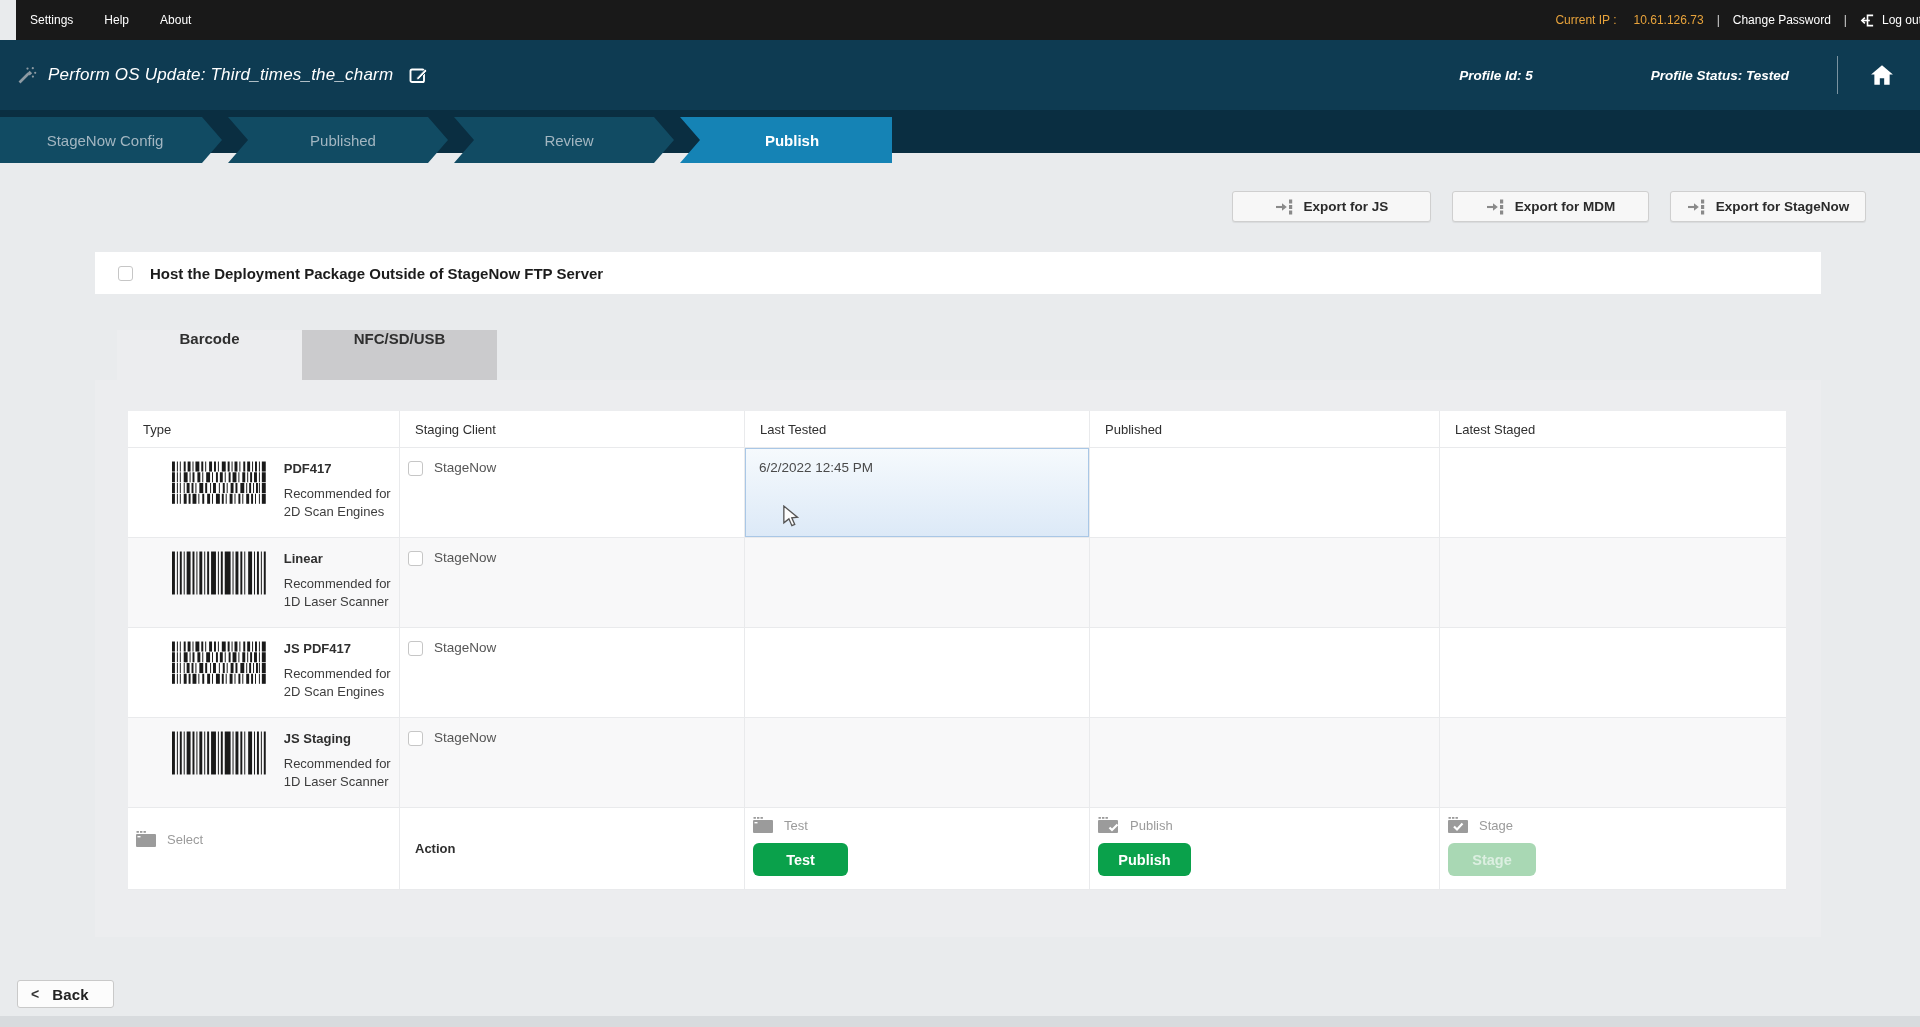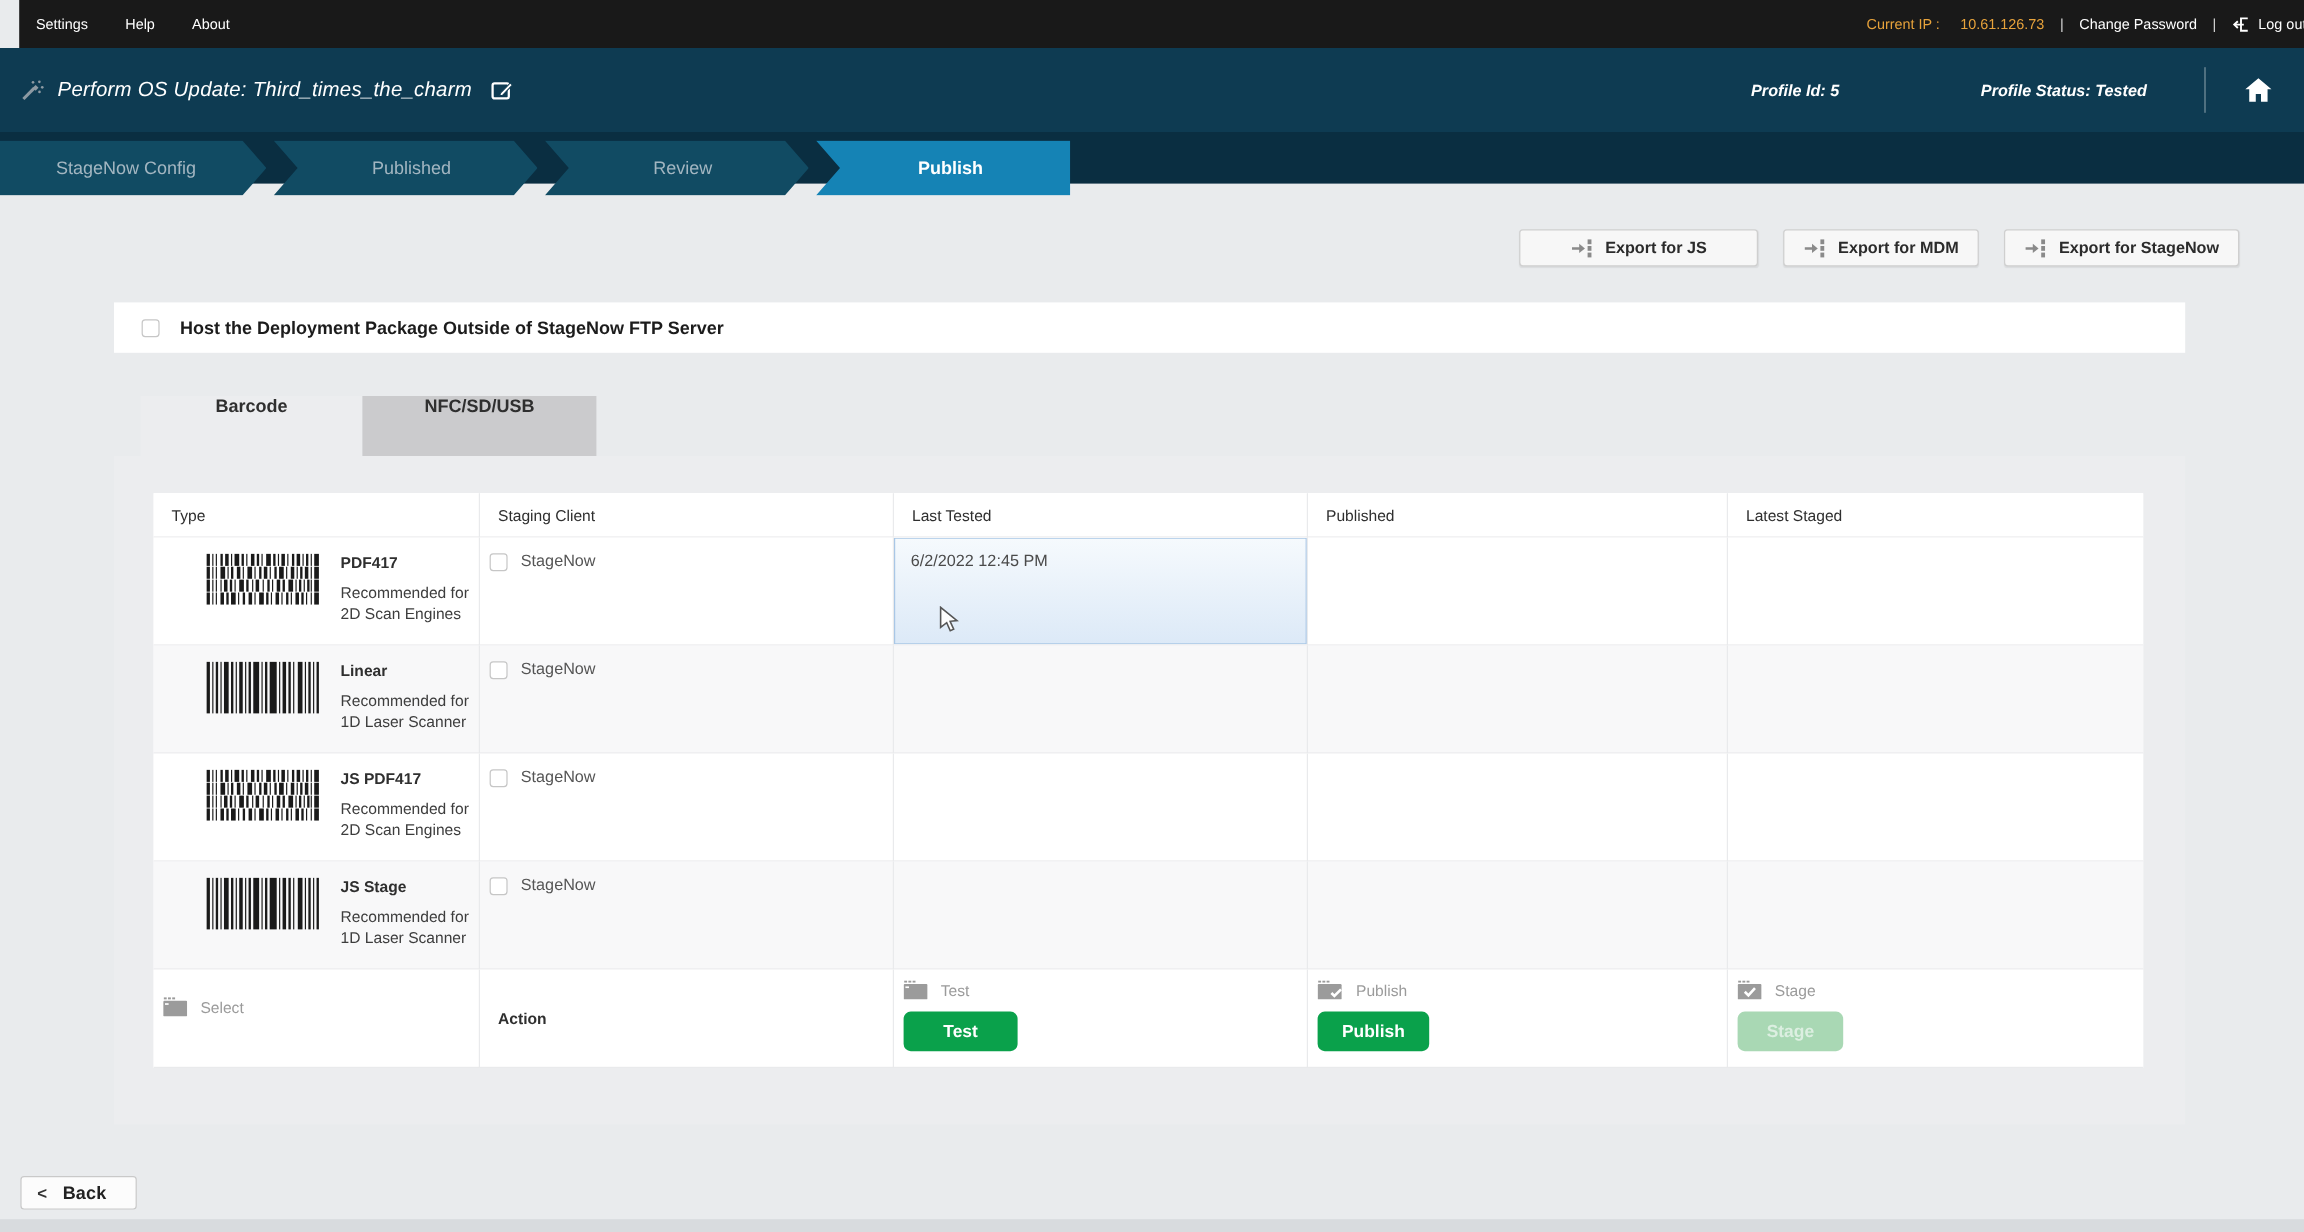--- a/index.html
+++ b/index.html
@@ -62,21 +62,21 @@
   }
 
   
   .export-row { position:absolute; top:191px; right:54px; display:flex; gap:21px; }
   .export-btn {
     height:31px; background:#f7f7f7; border:1px solid #cfcfcf; border-radius:3px;
     display:flex; align-items:center; justify-content:center; gap:10px;
     font-weight:bold; font-size:13.5px; color:#2b2b2b; cursor:pointer;
     box-shadow:0 1px 1px rgba(0,0,0,.07);
   }
-  .export-btn.b1 { width:199px; } .export-btn.b2 { width:163px; } .export-btn.b3 { width:196px; }
+  .export-btn.b1 { width:199px; } .export-btn.b2 { width:197px; } .export-btn.b3 { width:196px; }
 
   
   .host-bar {
     position:absolute; left:95px; top:252px; width:1726px; height:42px; background:#fff;
     display:flex; align-items:center; padding-left:23px; gap:17px;
   }
   .host-label { font-weight:bold; font-size:15px; color:#1c1c1c; }
   .checkbox {
     width:15px; height:15px; border:1px solid #c6c6c6; border-radius:3px;
     background:#fff; flex:0 0 auto; cursor:pointer;
@@ -553,21 +553,21 @@
           <rect x="65" y="0" width="3" height="44"></rect>
           <rect x="70" y="0" width="2" height="44"></rect>
           <rect x="74" y="0" width="1" height="44"></rect>
           <rect x="78" y="0" width="4" height="44"></rect>
           <rect x="84" y="0" width="1" height="44"></rect>
           <rect x="87" y="0" width="2" height="44"></rect>
           <rect x="91" y="0" width="1" height="44"></rect>
           <rect x="94" y="0" width="2" height="44"></rect>
         </svg>
       <span class="type-text">
-        <span class="type-name">JS Stage</span>
+        <span class="type-name">JS Staging</span>
         <span class="type-desc">Recommended for 1D Laser Scanner</span>
       </span>
     </div>
     <div class="cell alt client-cell">
       <span class="checkbox"></span>
       <span class="client-label">StageNow</span>
     </div>
     <div class="cell alt"></div>
     <div class="cell alt"></div>
     <div class="cell alt lastcol"></div>

